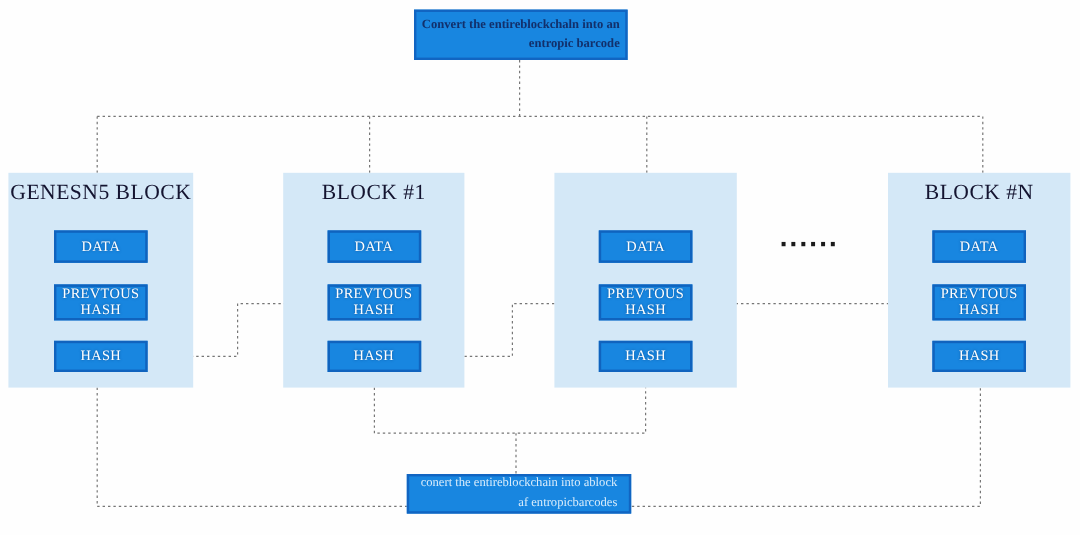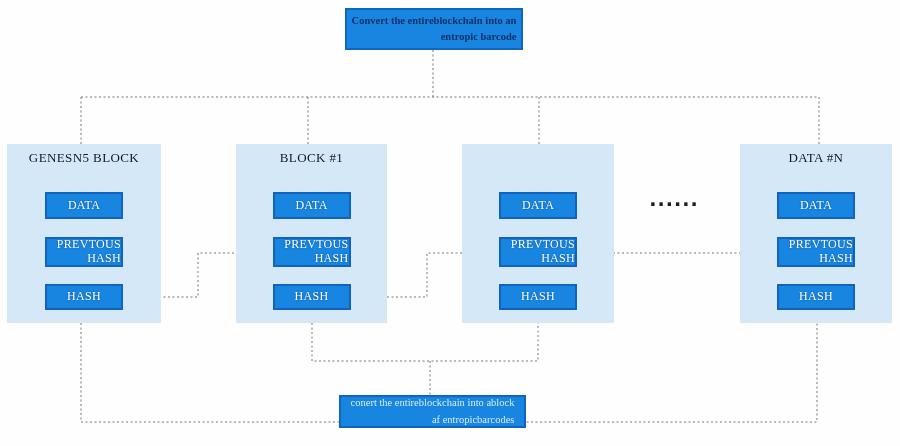--- a/index.html
+++ b/index.html
@@ -13,31 +13,31 @@
     display:flex;align-items:center;justify-content:center;text-align:right;
     font-size:10.5px;line-height:1.55;white-space:pre-line;
   }
   .io-box.top{left:345px;top:8px;width:178px;height:42px;color:#12306b;font-weight:600;}
   .io-box.bottom{left:339px;top:395px;width:187px;height:33px;color:#d9ecfb;}
   .block{
     position:absolute;top:144px;height:179px;background:#d4e8f7;box-sizing:border-box;
   }
   .block-title{
     position:absolute;top:6px;left:0;width:100%;text-align:center;
-    font-size:13px;letter-spacing:.4px;color:#141430;
+    font-size:18px;letter-spacing:.4px;color:#141430;
   }
   .node{
     position:absolute;left:50%;transform:translateX(-50%);width:78px;box-sizing:border-box;
     background:#1886e0;border:2px solid #1063be;
     display:flex;align-items:center;justify-content:center;text-align:center;
     color:#ffffff;font-size:12px;line-height:1.15;letter-spacing:.3px;
     text-shadow:0 0 2px rgba(10,40,90,.55);
   }
   .node.data{top:48px;height:27px;}
-  .node.prev{top:93px;height:30px;text-align:right;}
+  .node.prev{top:93px;height:30px;}
   .node.hash{top:140px;height:26px;}
   .dots{
     position:absolute;left:646px;top:193px;width:56px;text-align:center;
     font-family:"DejaVu Sans",sans-serif;font-weight:700;font-size:19px;
     letter-spacing:1px;color:#1b1b1b;
   }
 </style>
 </head>
 <body>
 
@@ -78,21 +78,21 @@
 
   <div class="block" style="left:462px;width:152px">
     <div class="node data">DATA</div>
     <div class="node prev">PREVTOUS HASH</div>
     <div class="node hash">HASH</div>
   </div>
 
   <span class="dots">······</span>
 
   <div class="block" style="left:740px;width:152px">
-    <div class="block-title">DATA #N</div>
+    <div class="block-title">BLOCK #N</div>
     <div class="node data">DATA</div>
     <div class="node prev">PREVTOUS HASH</div>
     <div class="node hash">HASH</div>
   </div>
 
   <div class="io-box bottom">conert the entireblockchain into ablock
 af entropicbarcodes</div>
 
 </div>
 

